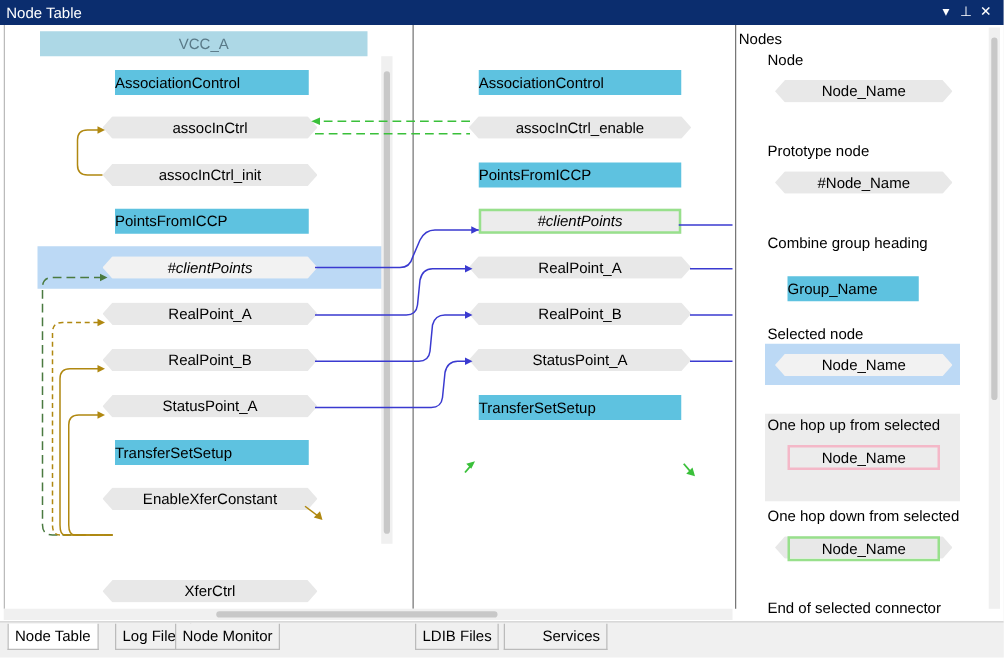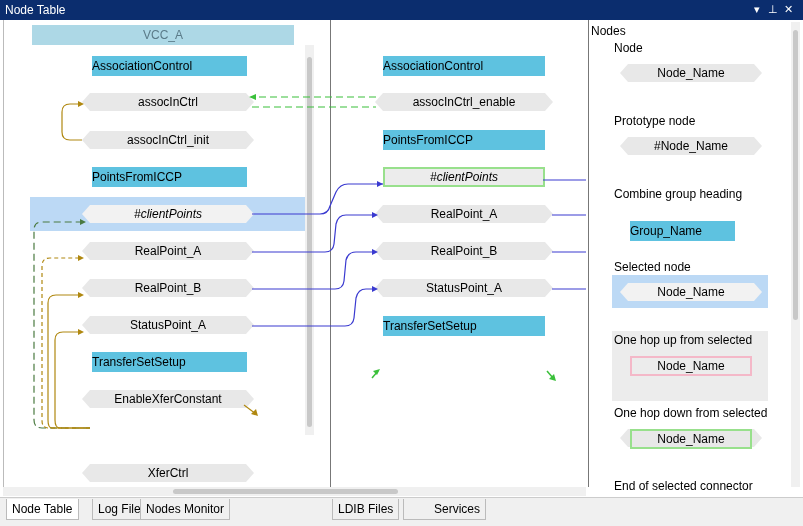--- a/index.html
+++ b/index.html
@@ -128,17 +128,17 @@
     <path d="M372 378 L378 371" stroke="#3ac03a" stroke-width="1.5"></path>
     <polygon points="380,369 373,371 377,375" fill="#3ac03a"></polygon>
     <path d="M547 371 L553 378" stroke="#3ac03a" stroke-width="1.5"></path>
     <polygon points="556,381 549,379 554,374" fill="#3ac03a"></polygon>
   </g>
 </svg>
 
 <div class="tabs">
   <div class="tab active" style="left:6px;">Node Table</div>
   <div class="tab" style="left:92px;">Log Files</div>
-  <div class="tab" style="left:140px;">Nodes Monitor</div>
+  <div class="tab" style="left:140px;">Node Monitor</div>
   <div class="tab" style="left:213px;margin-top:48px;">Network Monitor</div>
   <div class="tab" style="left:332px;">LDIB Files</div>
   <div class="tab" style="left:403px;padding-left:30px;">Services</div>
 </div>
 
 </body></html>

